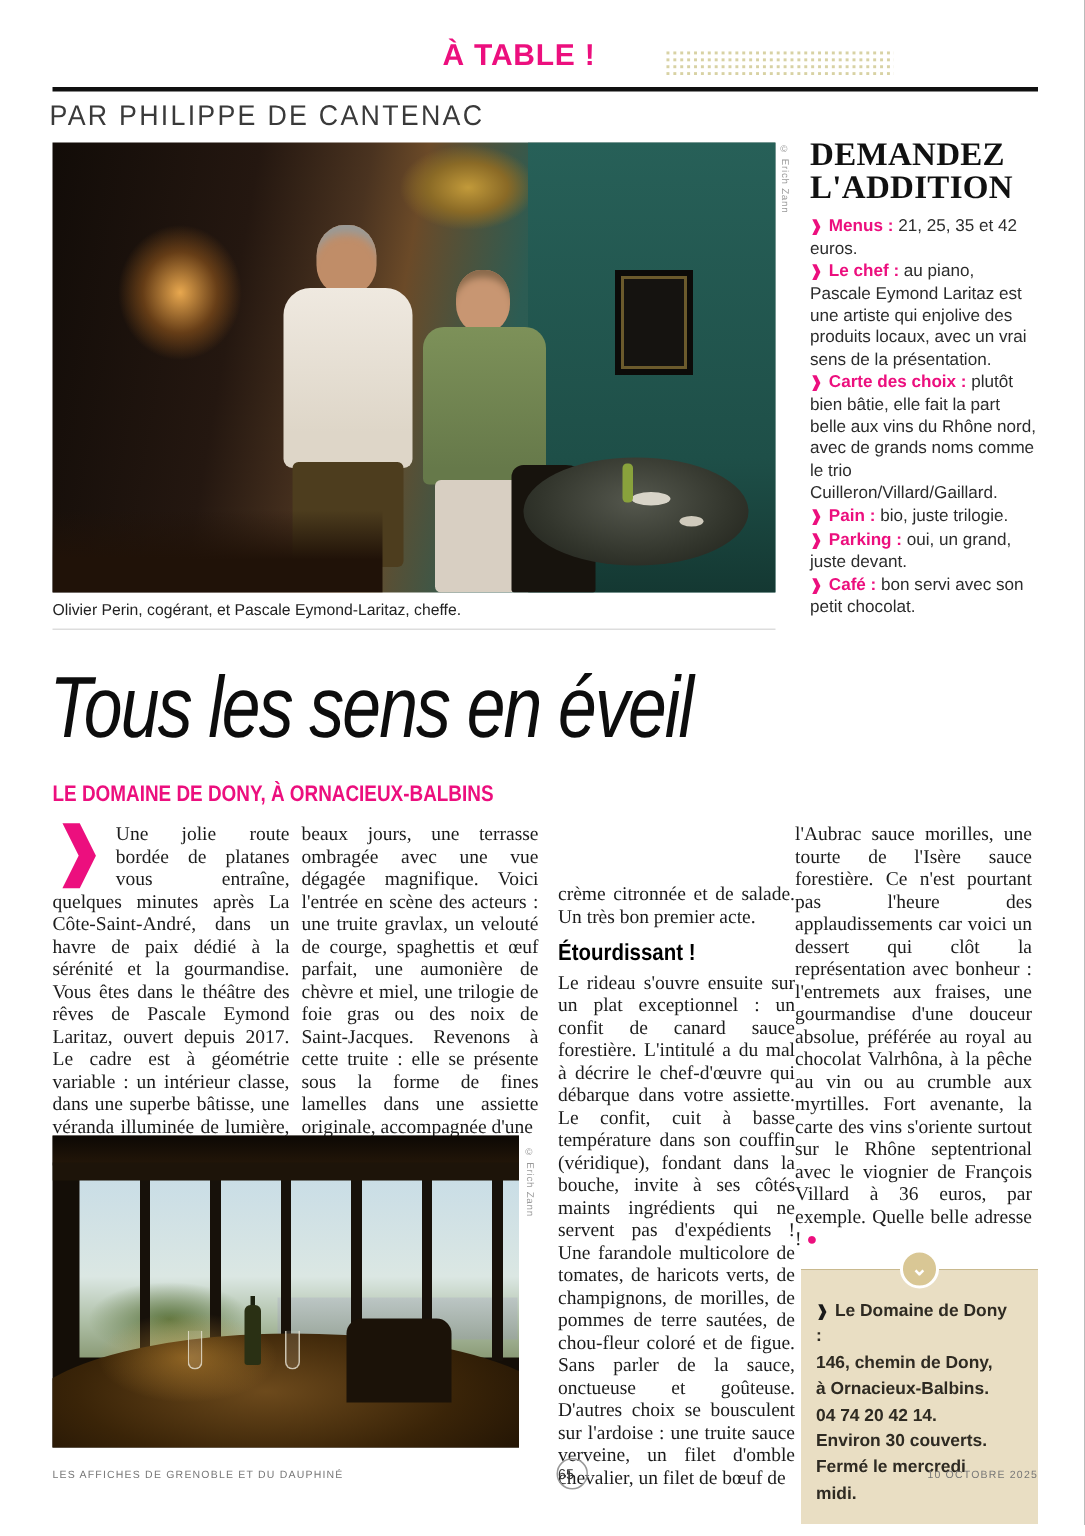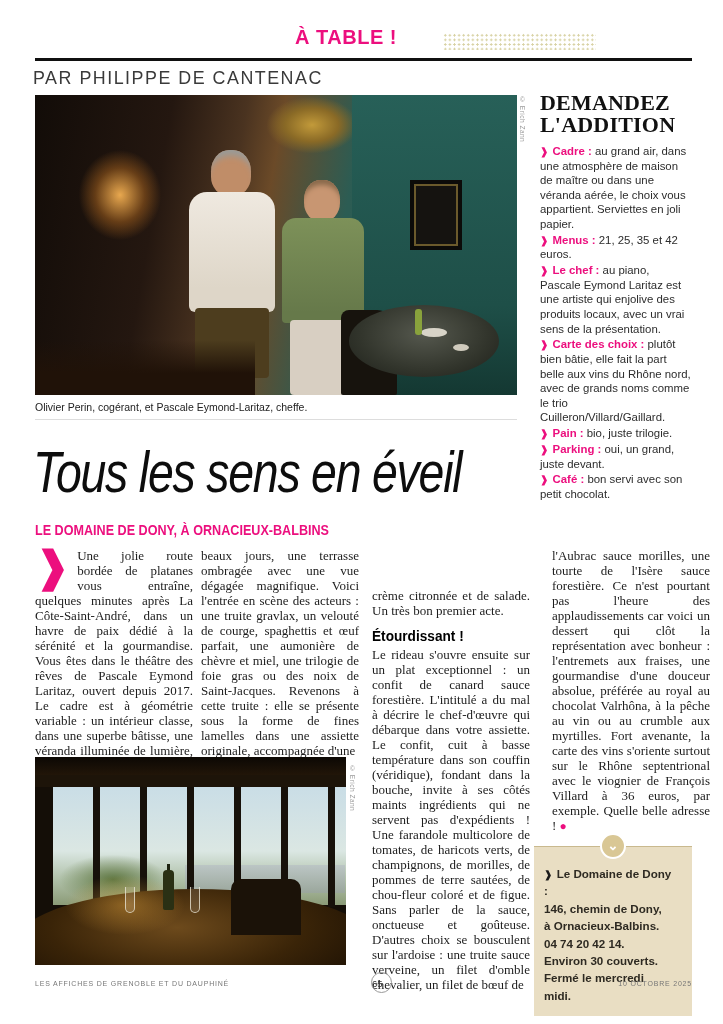--- a/index.html
+++ b/index.html
@@ -65,21 +65,21 @@
   .sb-label { color:#ec0f7e; font-weight:bold; }
   
   .main-title { position:absolute; left:33px; top:438px; width:640px;
     font-style:italic; font-weight:500; font-size:58px; letter-spacing:-1.5px;
     transform:scaleX(0.80); transform-origin:left; color:#0d0d0d; white-space:nowrap; }
   .subtitle { position:absolute; left:35px; top:521px; font-size:15px; font-weight:bold;
     color:#ec0f7e; letter-spacing:0px; transform:scaleX(0.84); transform-origin:left; white-space:nowrap; }
   
   .col { position:absolute; top:548px; width:158px; font-family:"Liberation Serif", serif;
     font-size:13px; line-height:15px; text-align:justify; color:#1c1c1c; }
-  .col1 { left:35px; } .col2 { left:201px; } .col3 { left:372px;margin-top:40px; } .col4 { left:552px; }
+  .col1 { left:35px; } .col2 { left:201px; } .col3 { left:372px;margin-top:40px; } .col4 { left:530px; }
   .dropcap { float:left; color:#ec0f7e; font-family:"Liberation Sans", sans-serif;
     font-size:42px; line-height:34px; font-weight:bold; margin:2px 7px 0 0; }
   .subhead { font-family:"Liberation Sans", sans-serif; font-weight:bold; font-size:15.5px;
     transform:scaleX(0.88); transform-origin:left; margin:10px 0 4px 0; white-space:nowrap; color:#000; }
   .end-dot { color:#ec0f7e; font-size:12px; }
   
   .photo-2 { position:absolute; left:35px; top:757px; width:311px; height:208px;
     background:#140e07; overflow:hidden; }
   .p2-sky { position:absolute; left:18px; top:28px; width:293px; height:120px;
     background:linear-gradient(180deg,#c9dde6 0%,#dbe7e3 55%,#aebfa6 80%,#8b9b77 100%); }
@@ -151,21 +151,20 @@
     <div class="table-item2"></div>
     <div class="bottle"></div>
     <div class="floor"></div>
   </div>
   <div class="photo-credit-1">© Erich Zann</div>
   <div class="caption">Olivier Perin, cogérant, et Pascale Eymond-Laritaz, cheffe.</div>
   <div class="caption-rule"></div>
 
   <div class="sidebar">
     <div class="sidebar-title">DEMANDEZ L'ADDITION</div>
-    <p class="sb-item"><span class="b">❱</span> <span class="sb-label">Cadre :</span> <span>au grand air, dans une atmosphère de maison de maître ou dans une véranda aérée, le choix vous appartient. Serviettes en joli papier.</span></p>
     <p class="sb-item"><span class="b">❱</span> <span class="sb-label">Menus :</span> <span>21, 25, 35 et 42 euros.</span></p>
     <p class="sb-item"><span class="b">❱</span> <span class="sb-label">Le chef :</span> <span>au piano, Pascale Eymond Laritaz est une artiste qui enjolive des produits locaux, avec un vrai sens de la présentation.</span></p>
     <p class="sb-item"><span class="b">❱</span> <span class="sb-label">Carte des choix :</span> <span>plutôt bien bâtie, elle fait la part belle aux vins du Rhône nord, avec de grands noms comme le trio Cuilleron/Villard/Gaillard.</span></p>
     <p class="sb-item"><span class="b">❱</span> <span class="sb-label">Pain :</span> <span>bio, juste trilogie.</span></p>
     <p class="sb-item"><span class="b">❱</span> <span class="sb-label">Parking :</span> <span>oui, un grand, juste devant.</span></p>
     <p class="sb-item"><span class="b">❱</span> <span class="sb-label">Café :</span> <span>bon servi avec son petit chocolat.</span></p>
   </div>
 
   <h1 class="main-title">Tous les sens en éveil</h1>
   <div class="subtitle">LE DOMAINE DE DONY, À ORNACIEUX-BALBINS</div>

